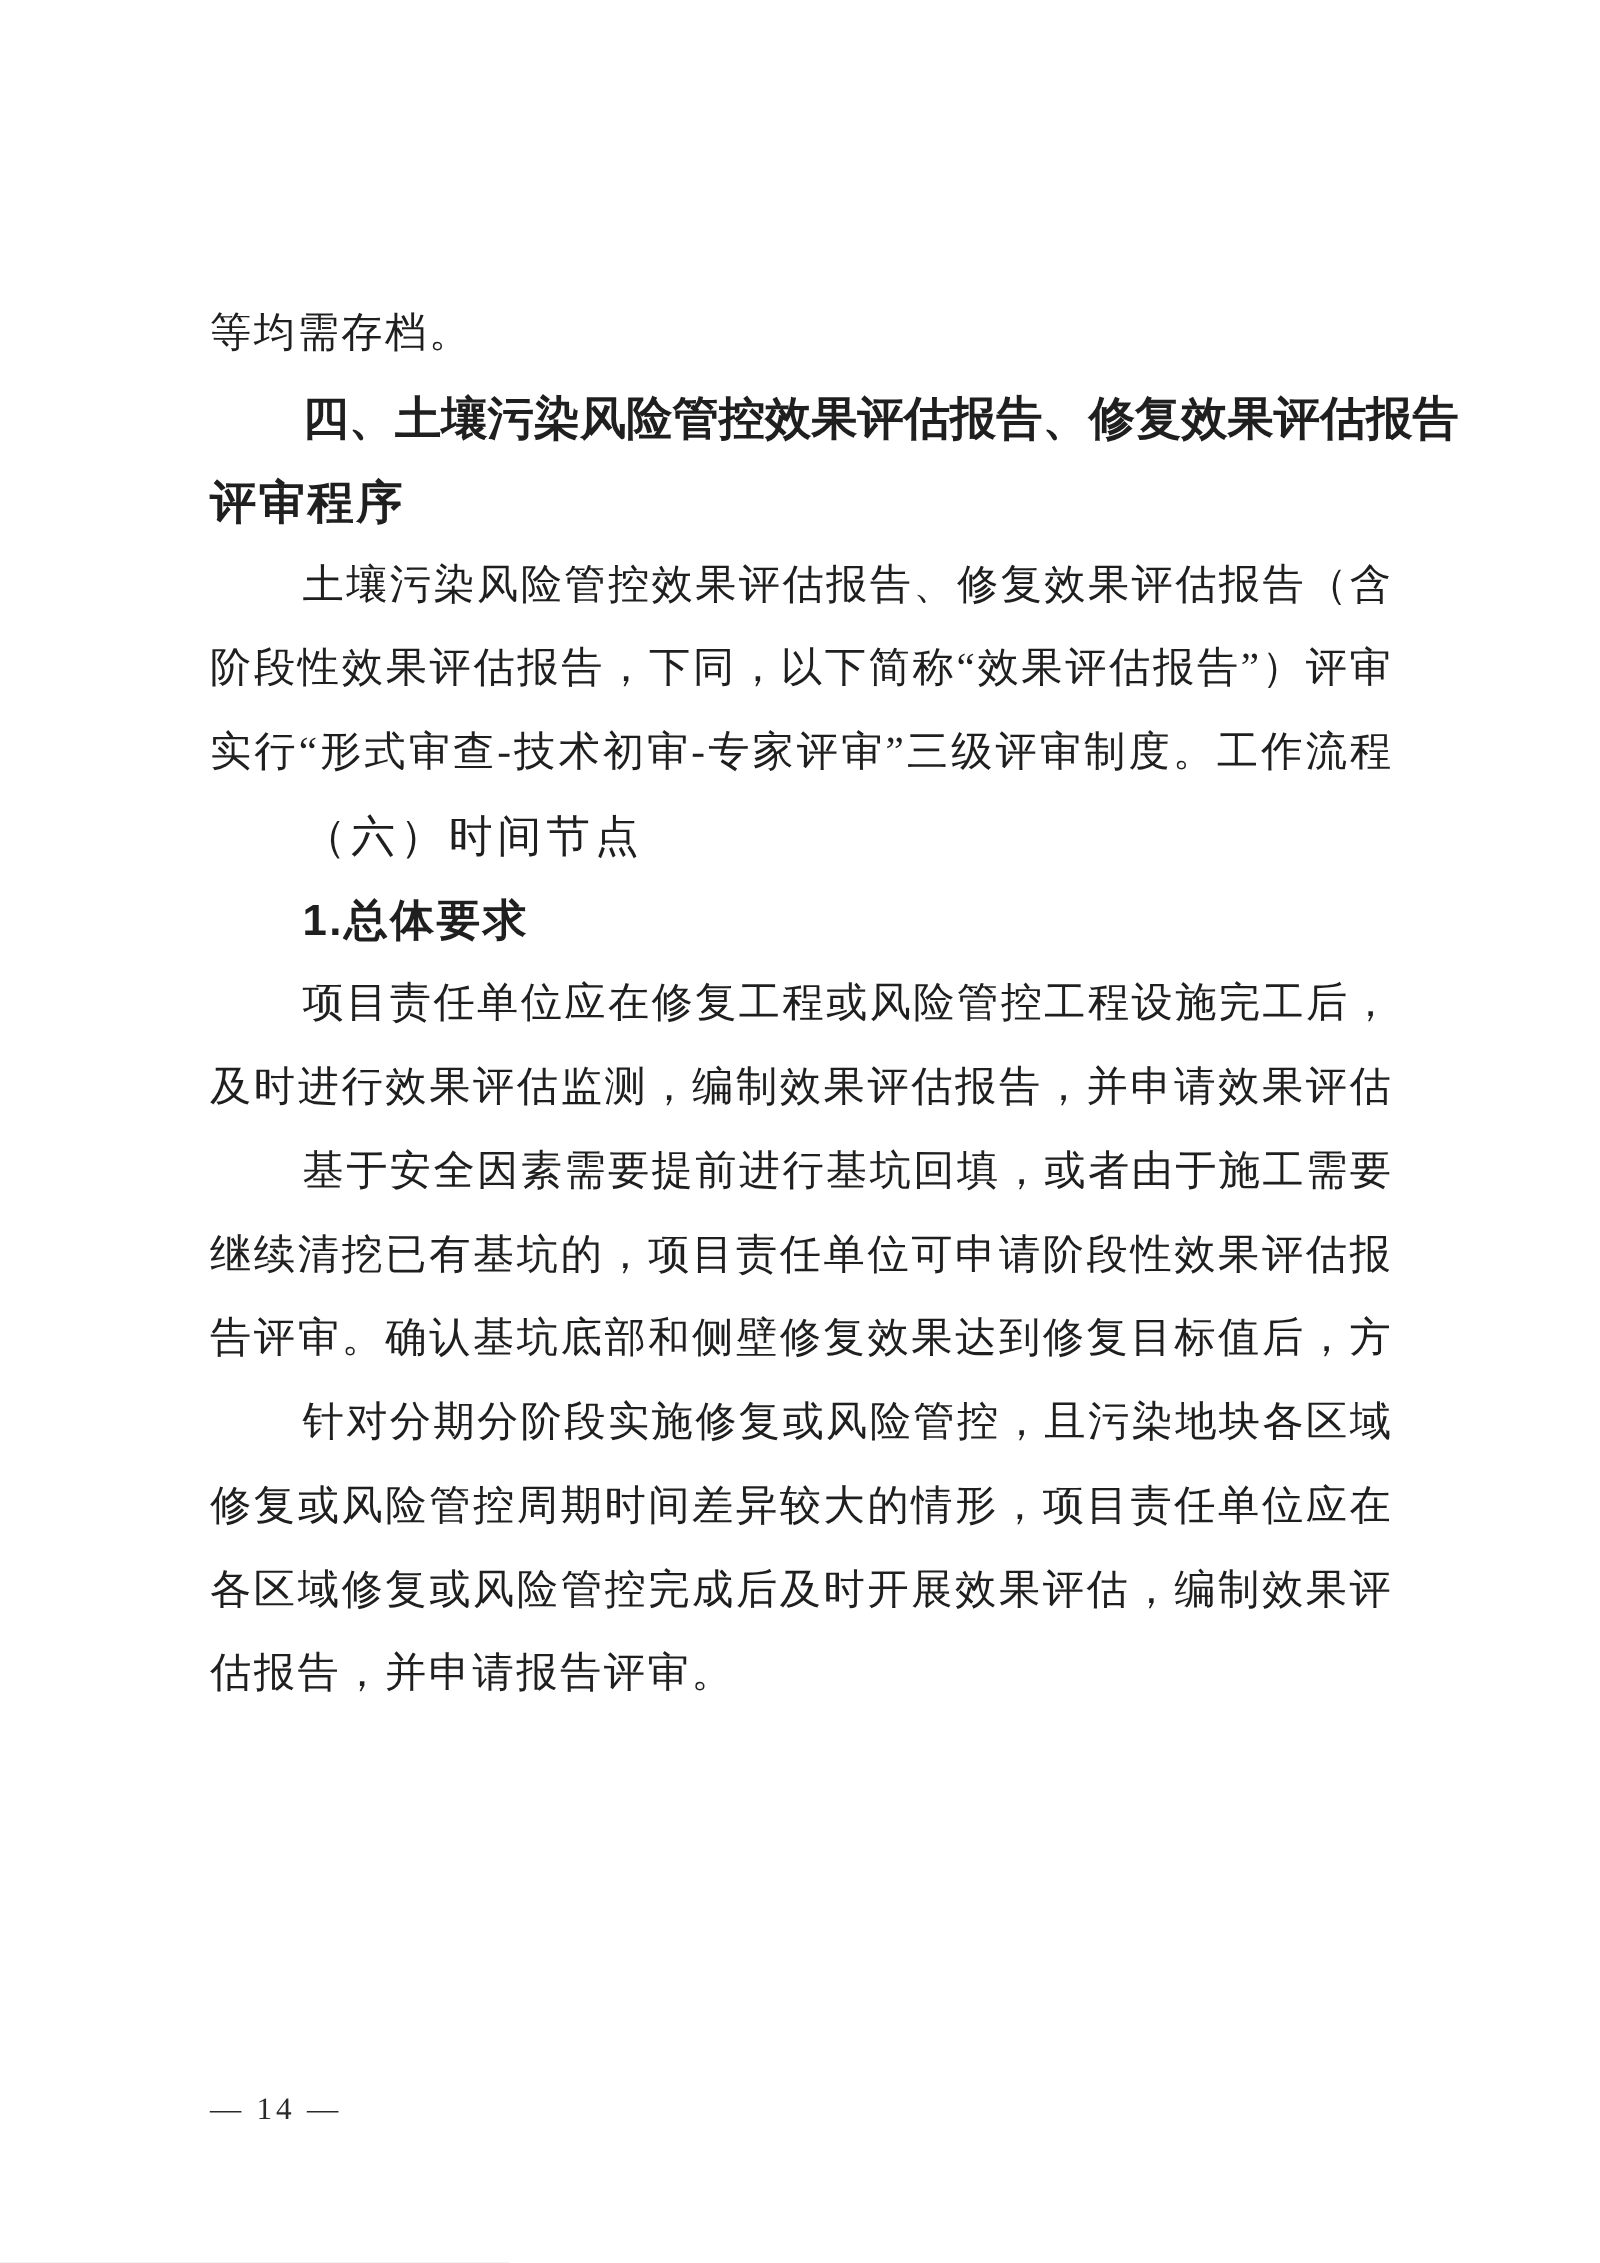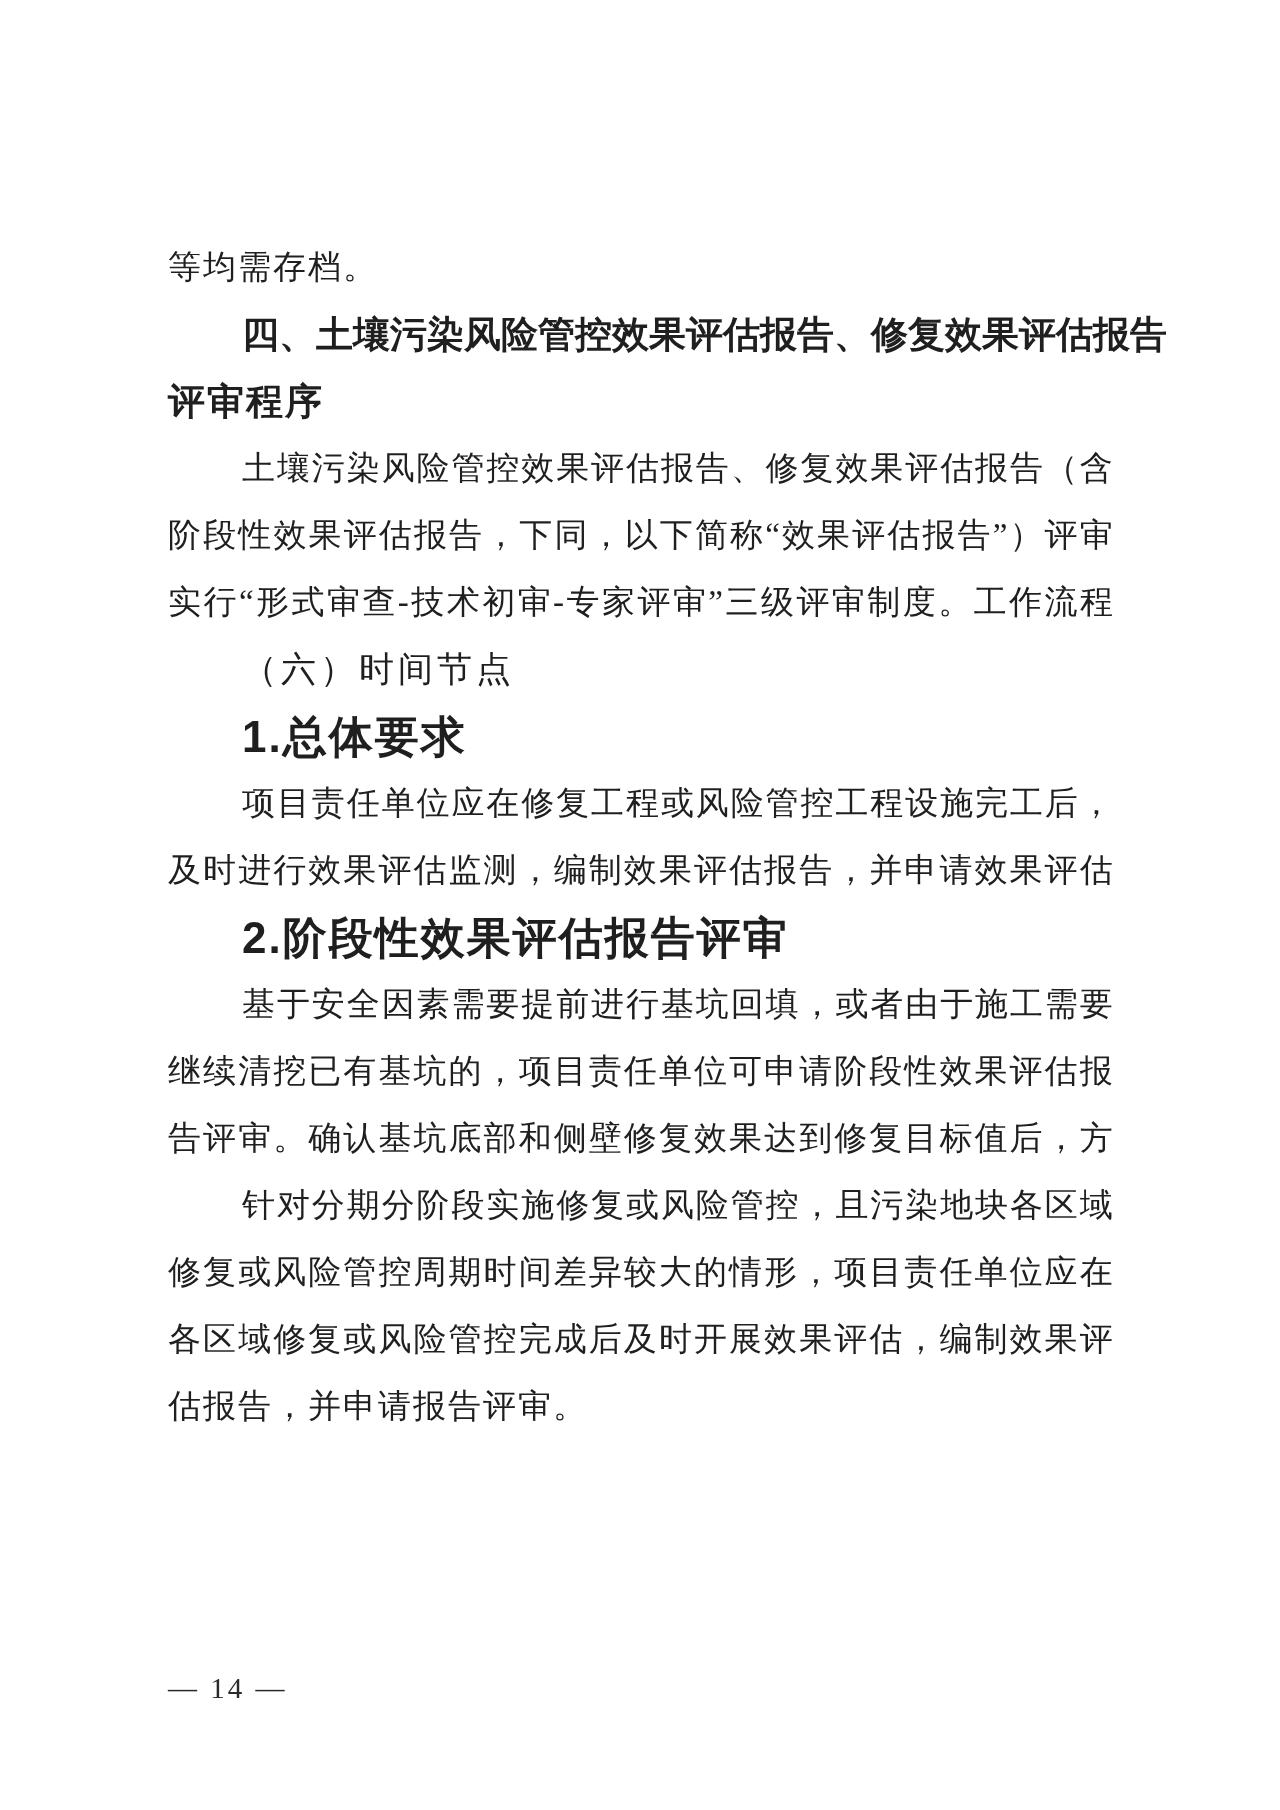--- a/index.html
+++ b/index.html
@@ -37,33 +37,33 @@
   }
   .ind { padding-left: 74px; }
   .h1 {
     font-family: "Liberation Sans", "DejaVu Sans", sans-serif;
     font-weight: 700;
     font-size: 37px;
   }
   .h2 {
     font-family: "Liberation Sans", "DejaVu Sans", sans-serif;
     font-weight: 700;
-    font-size: 44px;
+    font-size: 35px;
   }
   .kai {
     font-size: 35px;
     letter-spacing: 4px;
   }
   .page-number {
     position: absolute;
     left: 168px;
     top: 1668px;
     height: 40px;
     line-height: 40px;
-    font-size: 29px;
+    font-size: 25px;
     letter-spacing: 3px;
     color: #2a2a2a;
   }
 </style>
 </head>
 <body>
 
 <div class="page">
   <div class="content">
 
@@ -241,21 +241,20 @@
         <span>，</span>
         <span>并</span>
         <span>申</span>
         <span>请</span>
         <span>效</span>
         <span>果</span>
         <span>评</span>
         <span>估</span>
       </div>
 
-    <div class="ln h2 ind">2.阶段性效果评估报告评审</div>
 
     <div class="ln fill ind">
         <span>基</span>
         <span>于</span>
         <span>安</span>
         <span>全</span>
         <span>因</span>
         <span>素</span>
         <span>需</span>
         <span>要</span>

